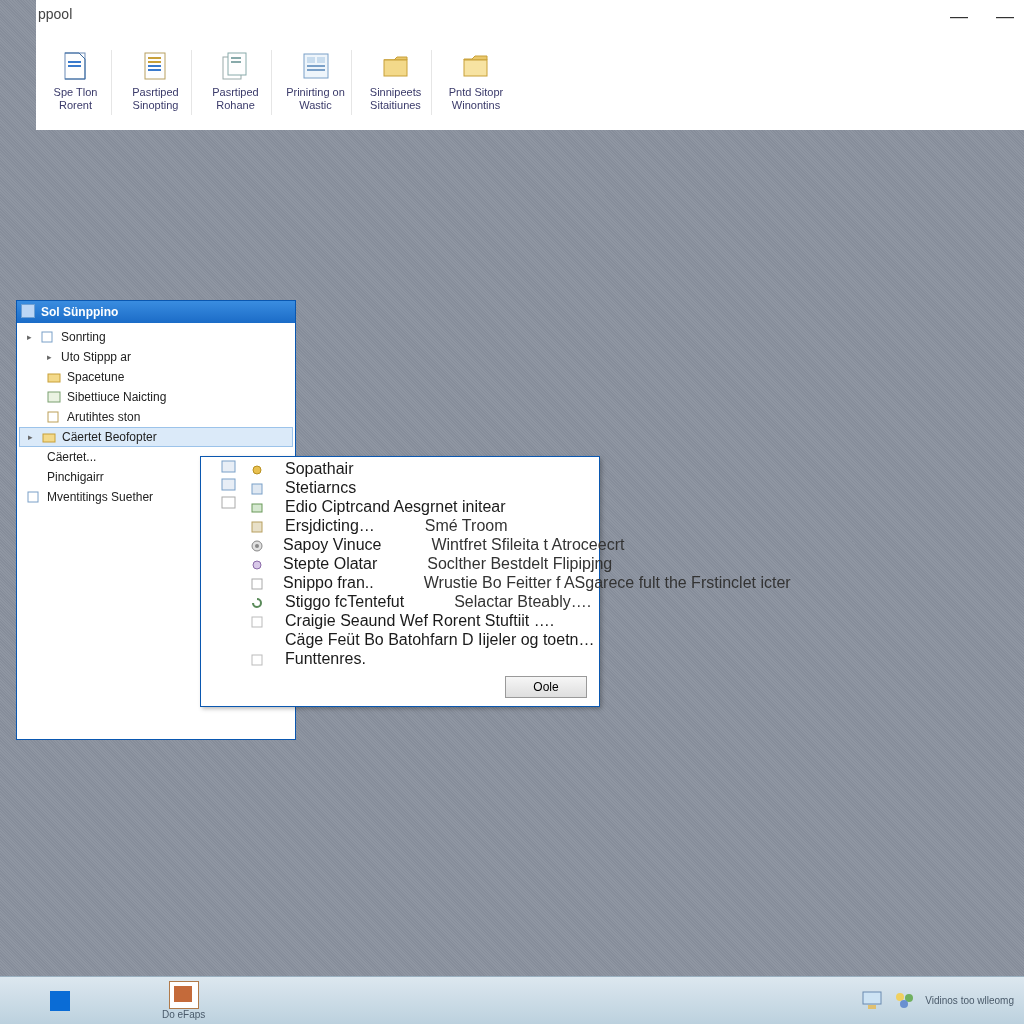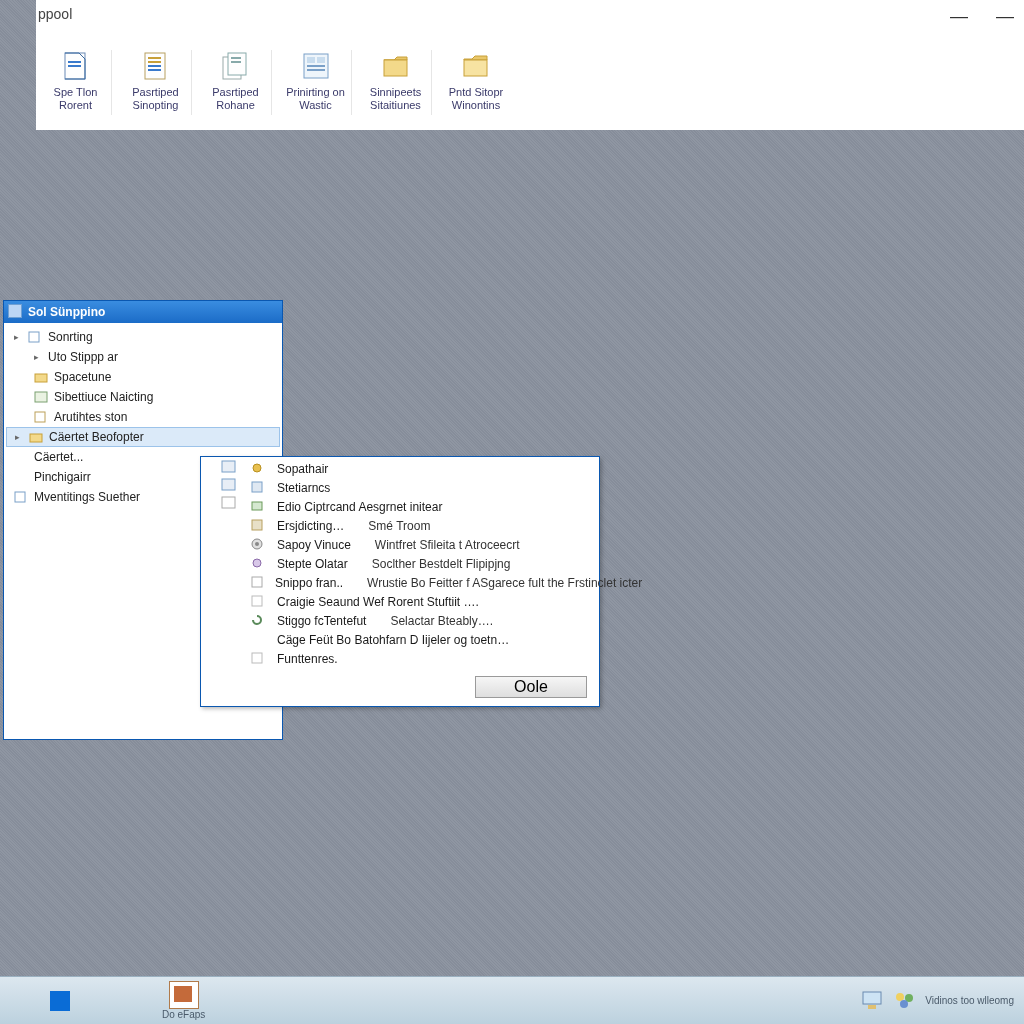--- a/index.html
+++ b/index.html
@@ -57,21 +57,21 @@
   .tool-item:last-child { border-right: none; }
   .tool-icon {
     width: 32px; height: 32px;
     margin-bottom: 4px;
     display: flex; align-items: center; justify-content: center;
   }
 
   
   .panel {
     position: absolute;
-    left: 3px; top: 300px;
+    left: 16px; top: 300px;
     width: 280px; height: 440px;
     background: #ffffff;
     border: 1px solid #0a57b0;
   }
   .panel-title {
     height: 22px;
     background: linear-gradient(#3a8de0, #1b6cc7);
     color: #fff;
     font-weight: bold;
     font-size: 12px;
@@ -125,42 +125,42 @@
     display: flex; flex-direction: column;
   }
   .cm-iconbar .cm-small {
     width: 18px; height: 16px;
     margin: 1px 4px 1px 18px;
   }
   .cm-item {
     display: flex; align-items: center;
     height: 19px;
     padding-left: 50px;
-    gap: 12px;
+    gap: 20px;
     color: #1a1a1a;
-    font-size: 12px;
+    font-size: 16px;
     white-space: nowrap;
   }
   .cm-item .cm-ico {
     width: 14px; height: 14px;
     display:inline-block;
   }
   .cm-item .col2 {
-    margin-left: 12px;
+    margin-left: 30px;
     color: #333;
   }
   .cm-button-row {
     display: flex; justify-content: flex-end;
     padding: 8px 12px 0 0;
   }
   .cm-btn {
-    width: 112px; height: 22px;
+    width: 82px; height: 22px;
     background: linear-gradient(#f6f6f6, #dedede);
     border: 1px solid #9a9a9a;
-    font-size: 16px;
+    font-size: 12px;
     text-align: center;
     line-height: 20px;
   }
 
   
   .taskbar {
     position: absolute;
     left: 0; bottom: 0; right: 0;
     height: 48px;
     background: linear-gradient(#dce7ef, #bcd1de);
@@ -394,30 +394,30 @@
   </div>
   <div class="cm-item">
     <span class="cm-ico"><svg width="12" height="12">
           <rect x="1" y="1" width="10" height="10" fill="#fff" stroke="#aaa"></rect>
         </svg></span>
     <span>Snippo fran..</span>
     <span class="col2">Wrustie Bo Feitter f ASgarece fult the Frstinclet icter</span>
   </div>
   <div class="cm-item">
     <span class="cm-ico"><svg width="12" height="12">
-          <rect x="1" y="1" width="10" height="10" fill="#fff" stroke="#bbb"></rect>
-        </svg></span>
-    <span>Craigie Seaund Wef Rorent Stuftiit ….</span>
-  </div>
-  <div class="cm-item">
-    <span class="cm-ico"><svg width="12" height="12">
           <path d="M6 2a4 4 0 1 1-4 4" fill="none" stroke="#5a8a5a" stroke-width="2"></path>
         </svg></span>
     <span>Stiggo fcTentefut</span>
     <span class="col2">Selactar Bteably….</span>
+  </div>
+  <div class="cm-item">
+    <span class="cm-ico"><svg width="12" height="12">
+          <rect x="1" y="1" width="10" height="10" fill="#fff" stroke="#bbb"></rect>
+        </svg></span>
+    <span>Craigie Seaund Wef Rorent Stuftiit ….</span>
   </div>
   <div class="cm-item">
     <span class="cm-ico"></span>
     <span>Cäge Feüt Bo Batohfarn D Iijeler og toetn…</span>
   </div>
   <div class="cm-item">
     <span class="cm-ico"><svg width="12" height="12">
           <rect x="1" y="1" width="10" height="10" fill="#fff" stroke="#bbb"></rect>
         </svg></span>
     <span>Funttenres.</span>

